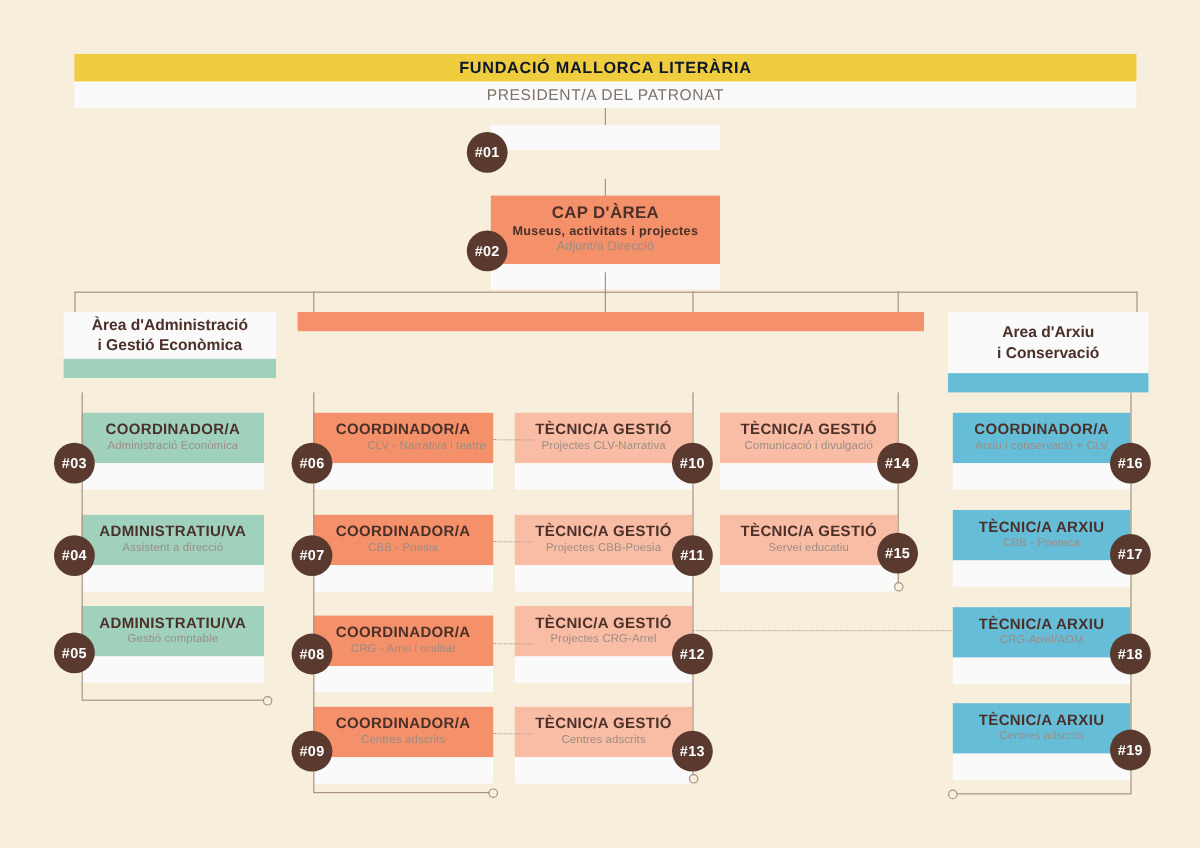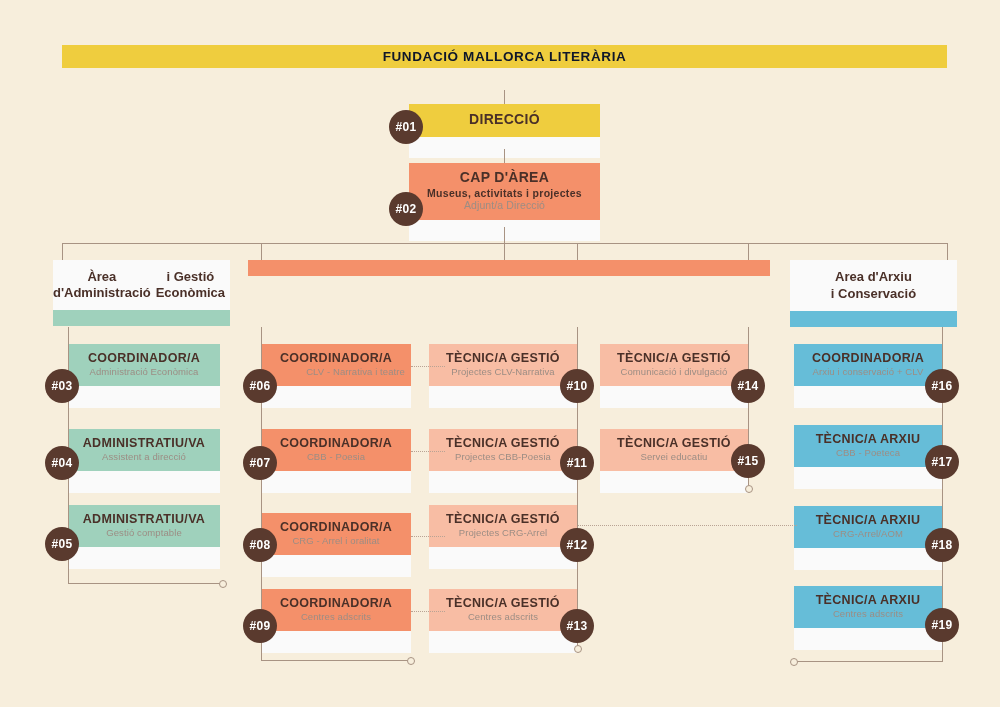--- a/index.html
+++ b/index.html
@@ -91,27 +91,27 @@
   }
 </style>
 </head>
 <body>
 
 <div id="root">
 
   <div class="banner-yellow" style="left:62px;top:45px;width:885px;height:23px;line-height:23px;font-size:13.5px;">
     <span>FUNDACIÓ MALLORCA LITERÀRIA</span>
   </div>
+  <div class="banner-white" style="left:62px;top:68px;width:885px;height:22px;line-height:22px;font-size:13px;">
+    <span>PRESIDENT/A DEL PATRONAT</span>
+  </div>
 
   <div class="vline" style="left:504px;top:90px;height:14px;"></div>
 
   <div class="card" style="left:409px;top:104px;width:191px;">
-    <div class="band" style="background:#EFCD3E;padding:8px 6px 9px 6px;">
-      <div class="title" style="font-size:14px;">DIRECCIÓ</div>
-    </div>
     <div class="shadow" style="height:21px;"></div>
   </div>
   <div class="badge" style="left:389px;top:110px;">
     <span>#01</span>
   </div>
 
   <div class="vline" style="left:504px;top:149px;height:14px;"></div>
 
   <div class="card" style="left:409px;top:163px;width:191px;">
     <div class="band" style="background:#F4906A;padding:7px 6px 8px 6px;">
@@ -128,21 +128,21 @@
   <div class="vline" style="left:504px;top:227px;height:17px;"></div>
   <div class="hline" style="left:62px;top:243px;width:886px;"></div>
   <div class="vline" style="left:62px;top:243px;height:17px;"></div>
   <div class="vline" style="left:261px;top:243px;height:17px;"></div>
   <div class="vline" style="left:504px;top:243px;height:17px;"></div>
   <div class="vline" style="left:577px;top:243px;height:17px;"></div>
   <div class="vline" style="left:748px;top:243px;height:17px;"></div>
   <div class="vline" style="left:947px;top:243px;height:17px;"></div>
 
   <div class="areahead" style="left:53px;top:260px;width:177px;">
-    <div class="box" style="height:50px;font-size:13px;">
+    <div class="box" style="height:39px;font-size:13px;flex-direction:column;">
       <div>Àrea d'Administració</div>
       <div>i Gestió Econòmica</div>
     </div>
     <div class="bar" style="height:16px;background:#9FD1BC;"></div>
   </div>
 
   <div class="areahead" style="left:248px;top:260px;width:522px;">
     <div class="bar" style="height:16px;background:#F4906A;"></div>
   </div>
 

